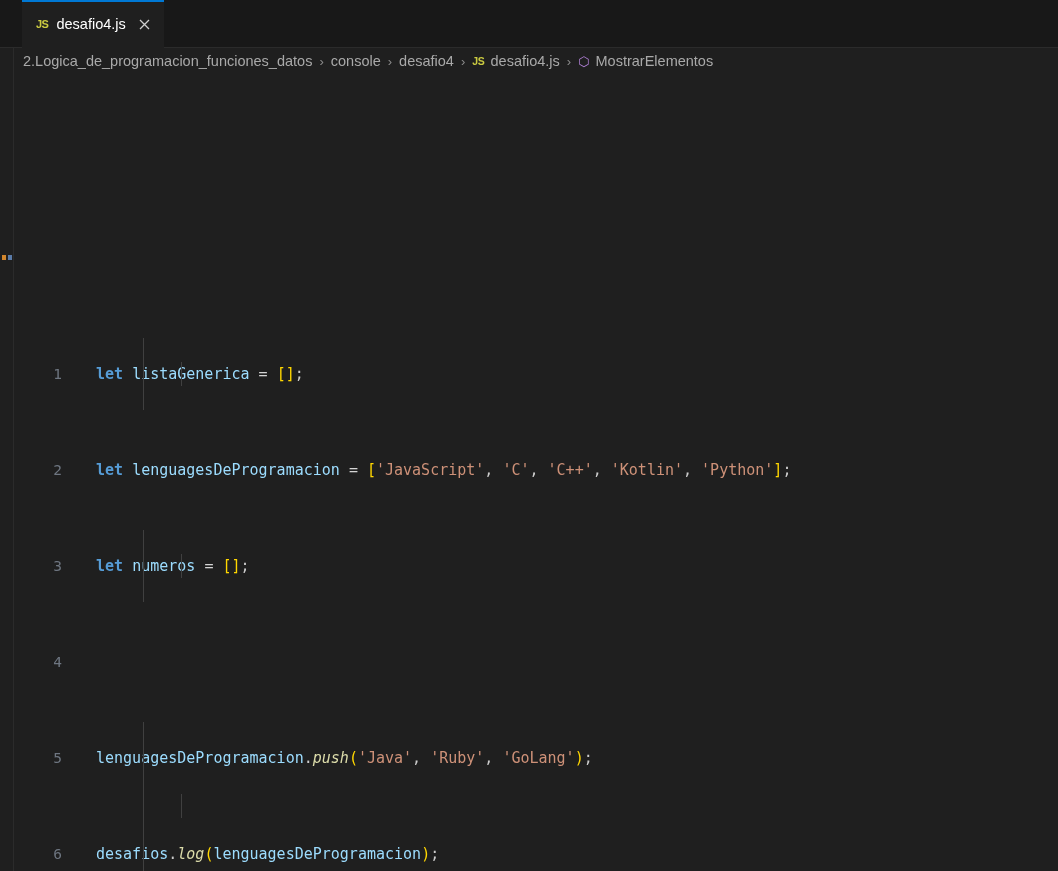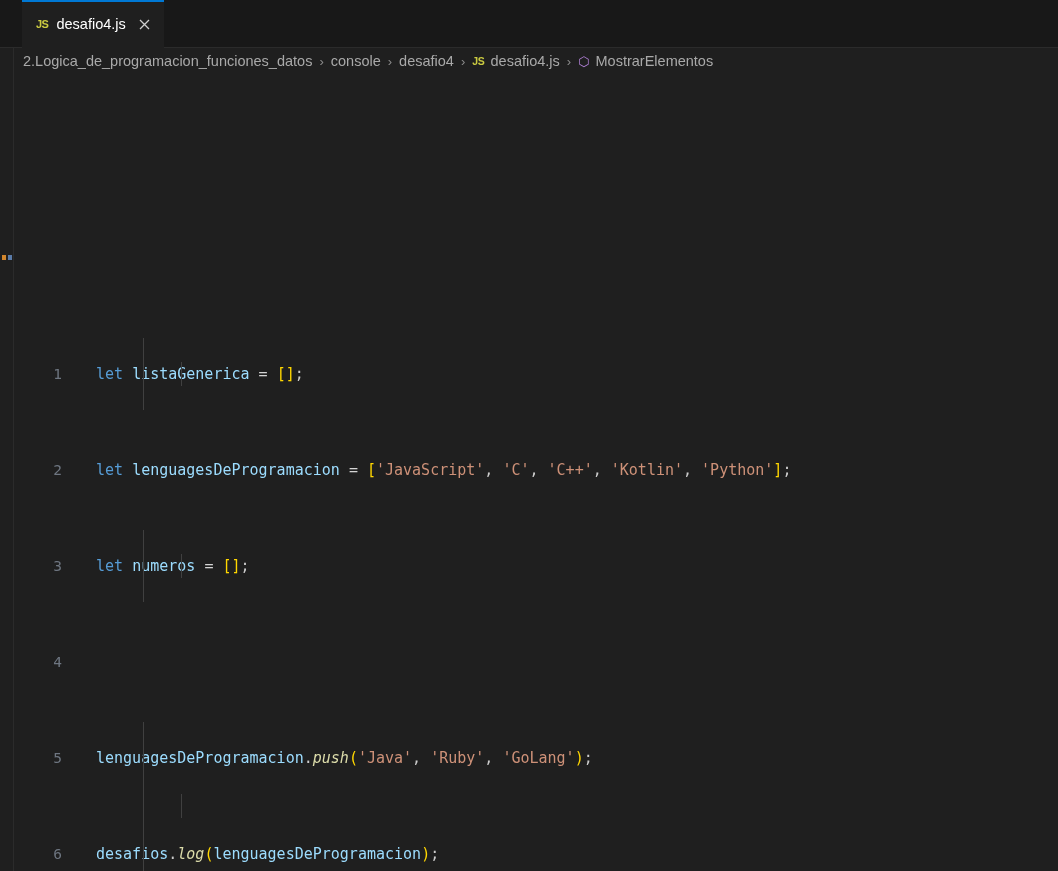--- a/index.html
+++ b/index.html
@@ -183,21 +183,21 @@
     user-select: none;
   }
   .code {
     position: relative;
     padding-left: 34px;
     color: #cccccc;
     flex: 1 1 auto;
   }
 
   
-  .kw      { color: #569cd6; }  
+  .kw      { color: #569cd6; font-weight: bold; }  
   .var     { color: #9cdcfe; }  
   .fn      { color: #dcdcaa; font-style: italic; }  
   .str     { color: #ce9178; }  
   .op      { color: #d4d4d4; }  
   .b1      { color: #ffd700; }  
   .pl      { color: #cccccc; }
 
   
   .guide {
     position: absolute;

